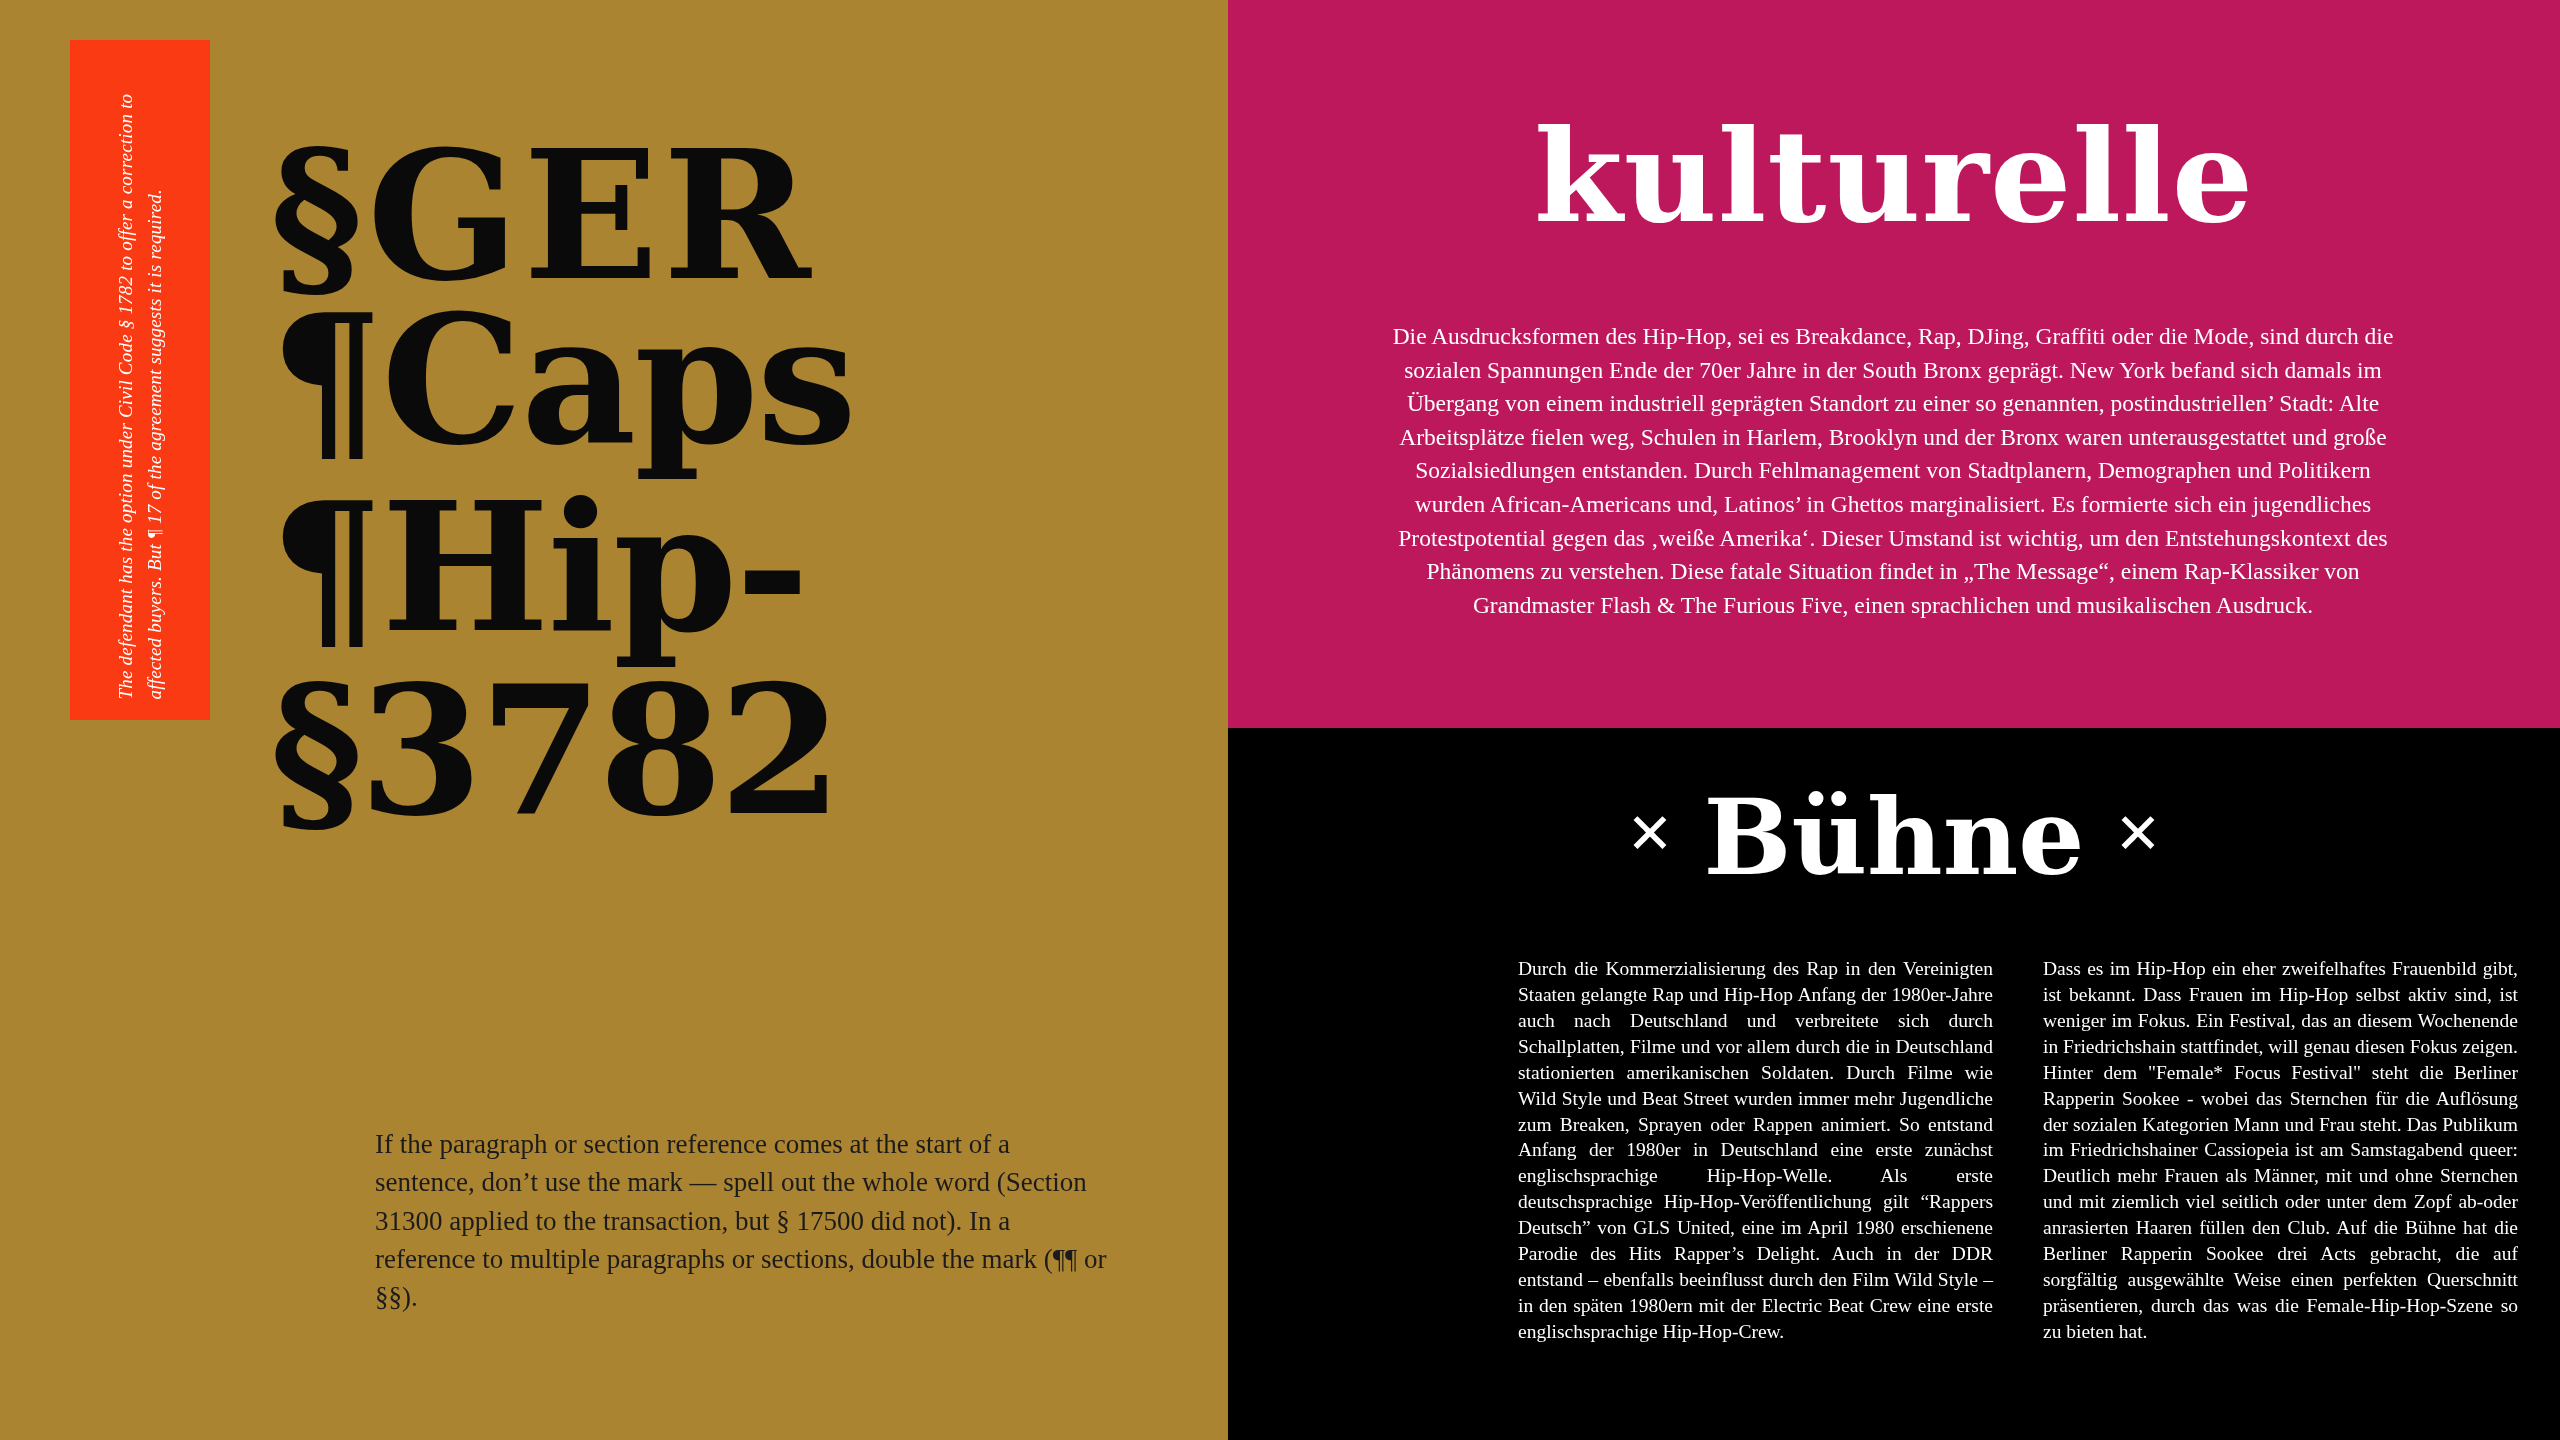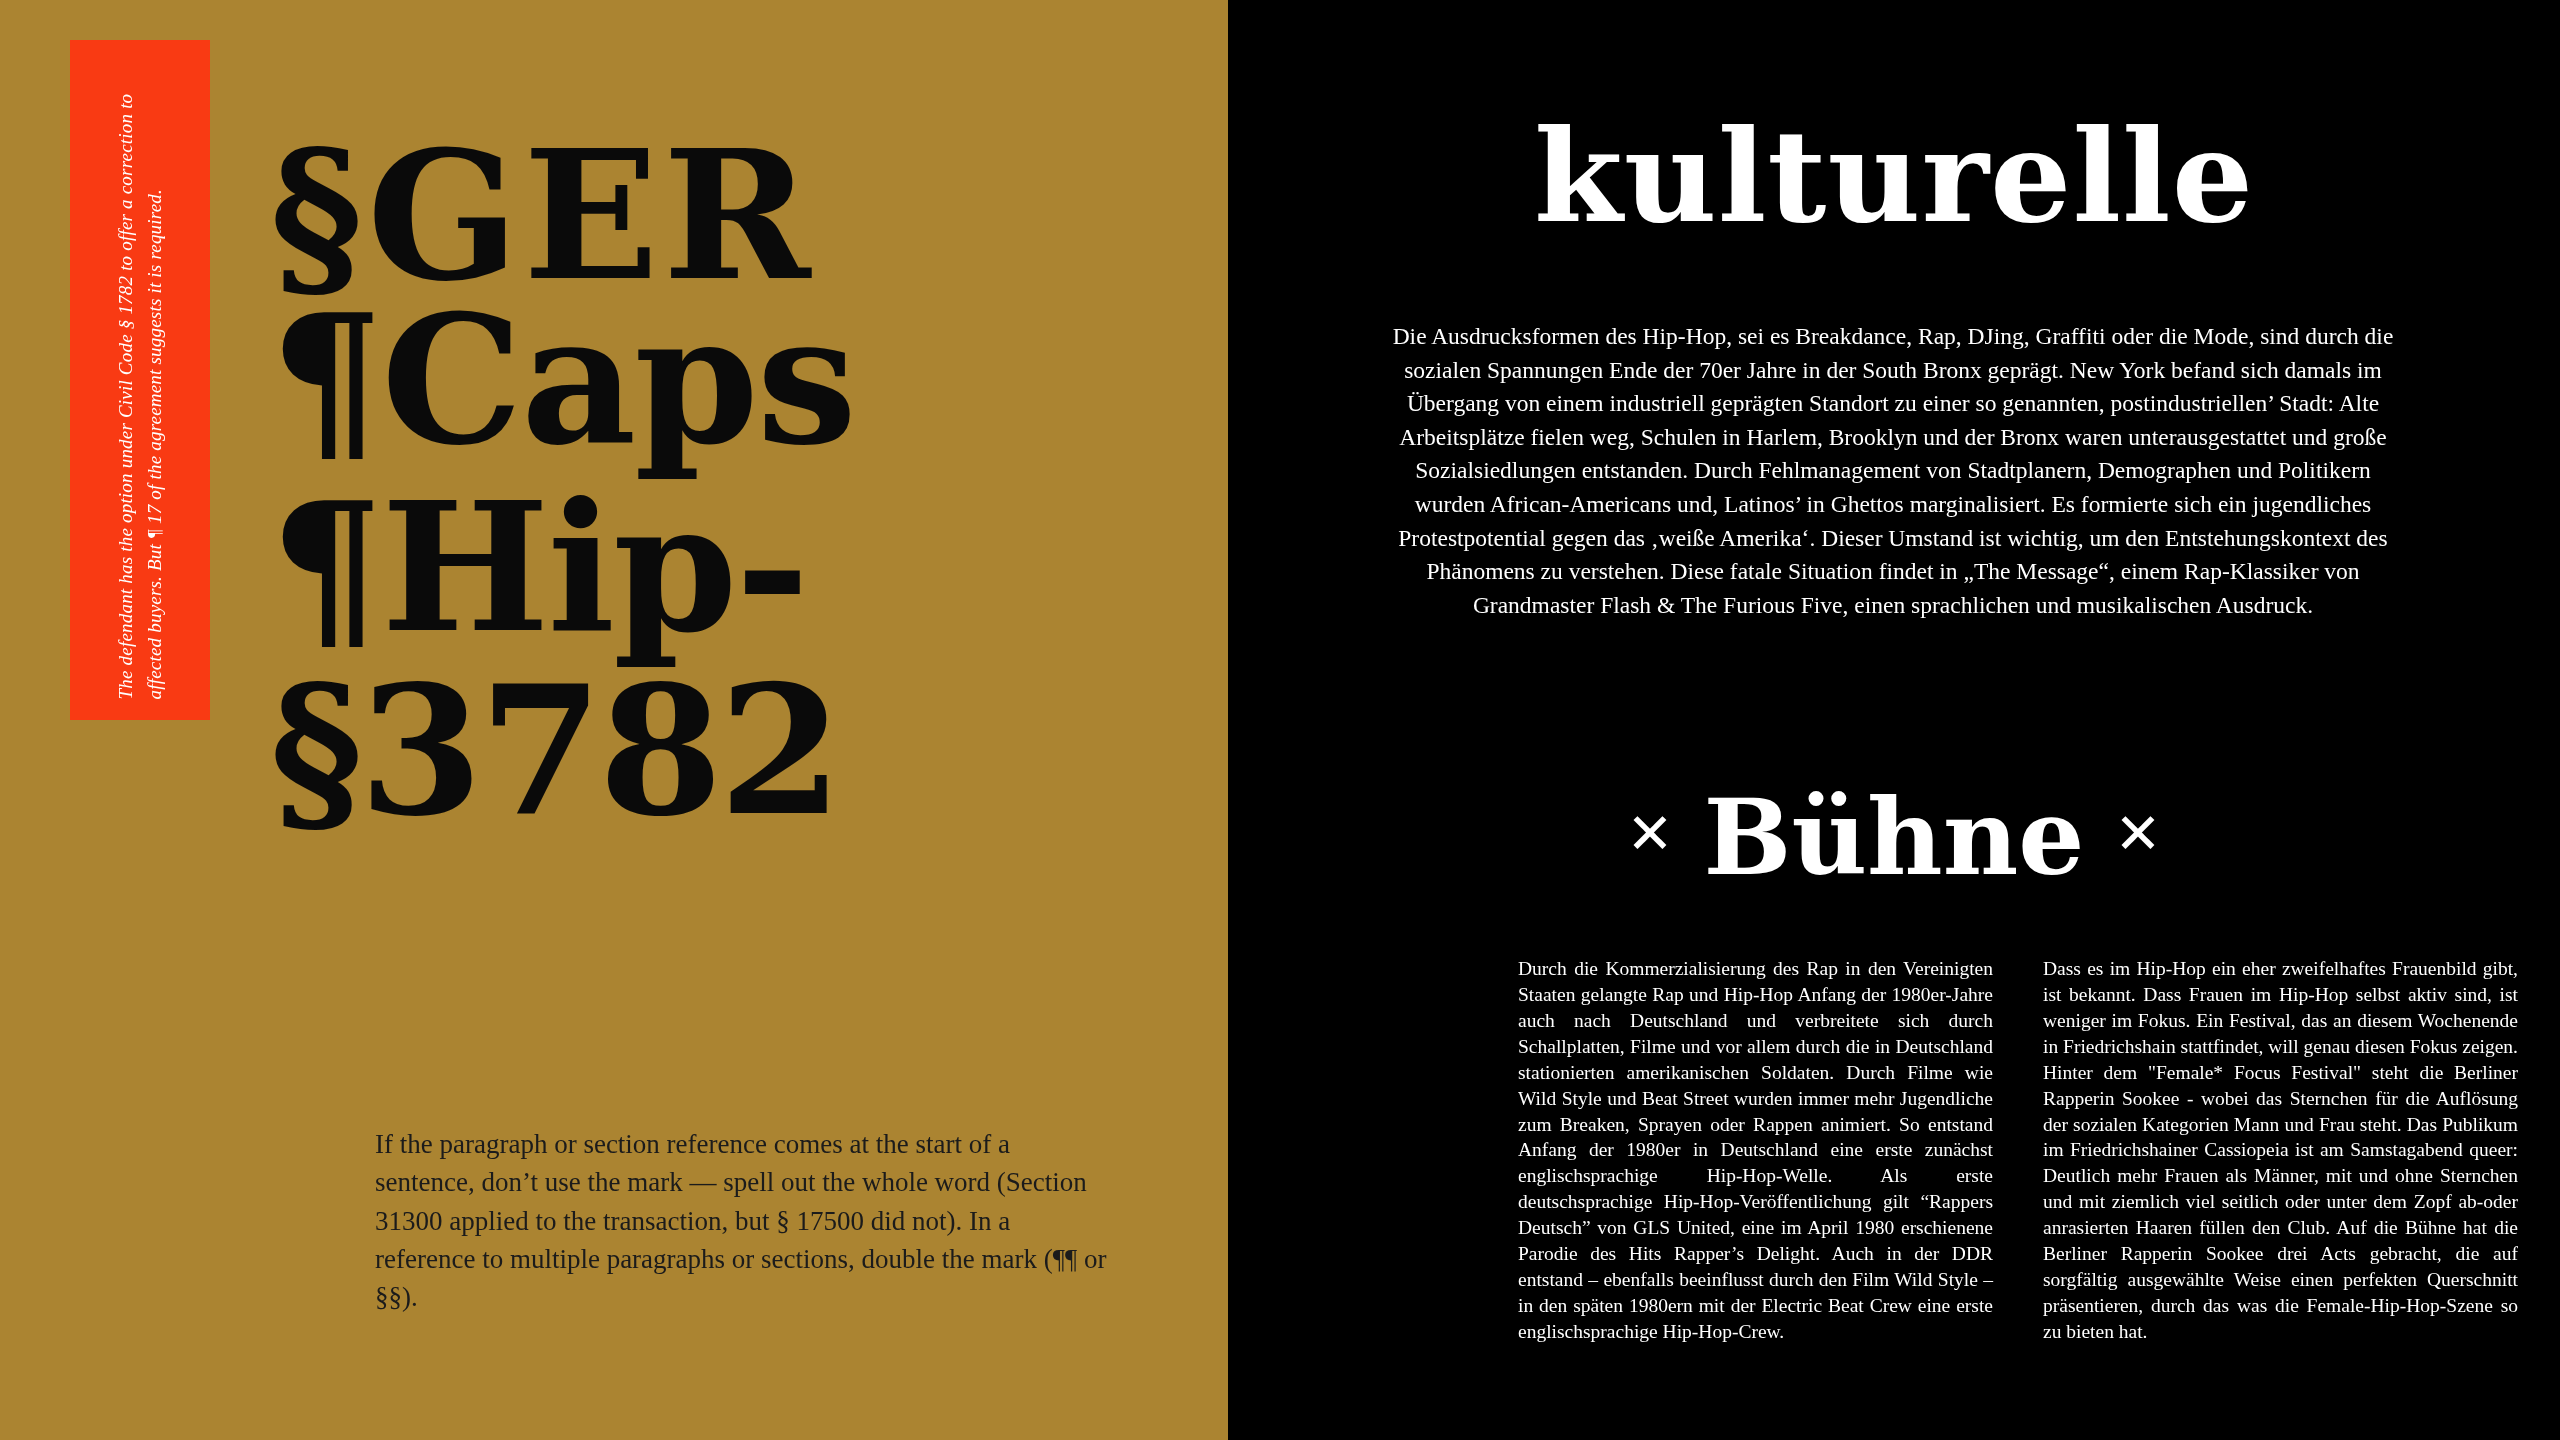--- a/index.html
+++ b/index.html
@@ -83,21 +83,21 @@
     line-height: 1.42;
   }
 
   
   .right-top {
     position: absolute;
     left: 1228px;
     top: 0;
     width: 1332px;
     height: 728px;
-    background: #000000;
+    background: #be185d;
   }
   .kulturelle {
     position: absolute;
     left: 0;
     right: 0;
     top: 112px;
     text-align: center;
     color: #ffffff;
     font-family: "DejaVu Serif", "Liberation Serif", serif;
     font-weight: 700;

